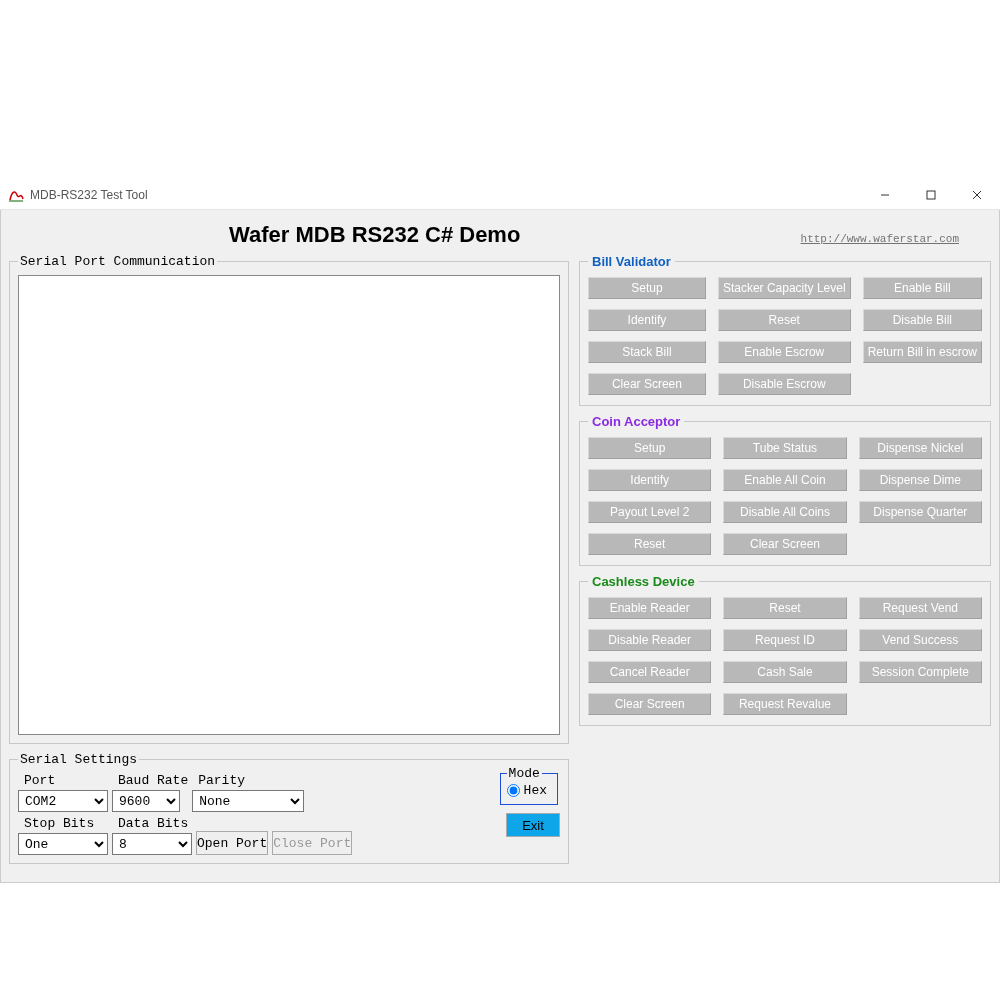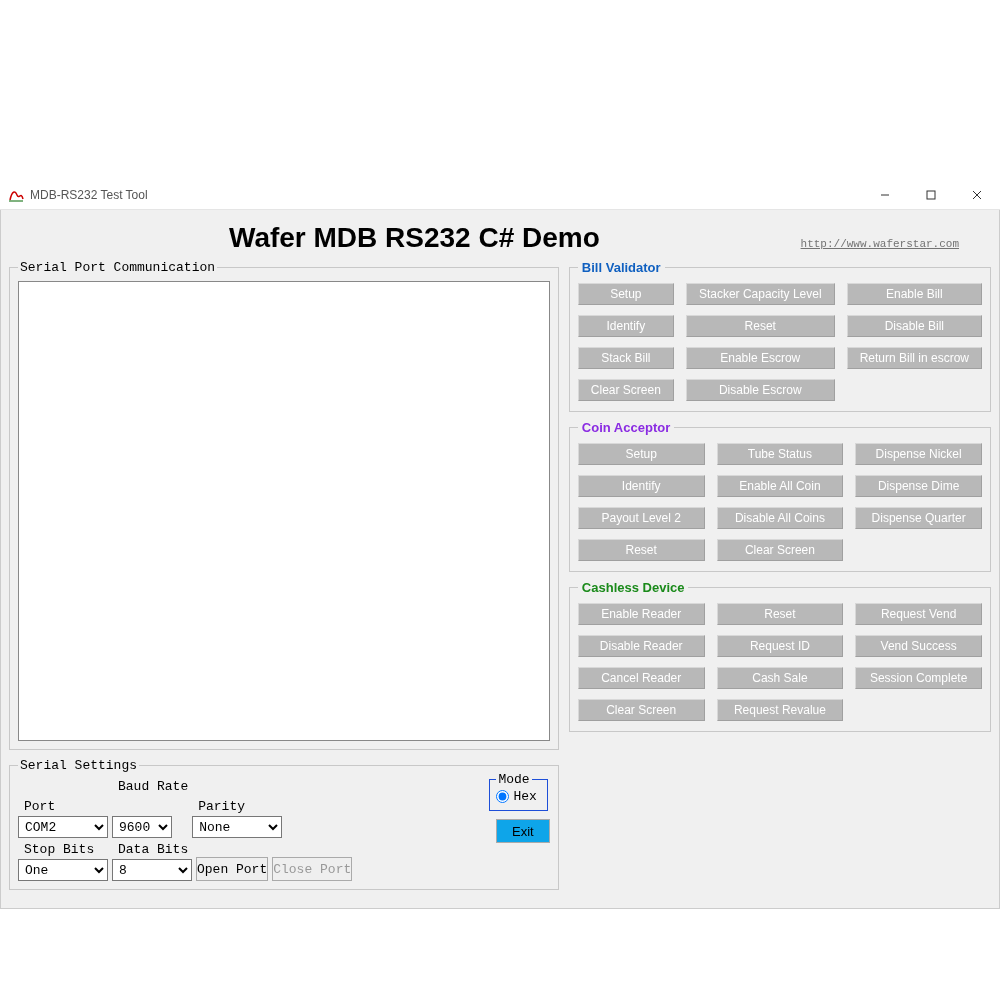--- a/index.html
+++ b/index.html
@@ -48,21 +48,21 @@
     border-top: none;
     padding: 6px 8px 10px 8px;
   }
 
   .headerrow {
     display: flex;
     align-items: baseline;
     margin: 6px 0 6px 0;
   }
   .apptitle {
-    font-size: 28px;
+    font-size: 22px;
     font-weight: 700;
     margin-left: 220px;
     font-family: Arial, sans-serif;
     color: #000;
   }
   .link {
     margin-left: auto;
     margin-right: 32px;
     color: #737373;
     text-decoration: underline;
@@ -106,22 +106,22 @@
   }
   select.combo {
     font-family: "Courier New", monospace;
     font-size: 13px;
     background:#fff;
     border:1px solid #777;
     height: 22px;
     padding: 0 2px;
   }
   .w-port { width: 90px; }
-  .w-baud { width: 60px; margin-top: 20px; }
-  .w-parity { width: 90px; }
+  .w-baud { width: 68px; }
+  .w-parity { width: 112px; }
   .w-stop { width: 90px; }
   .w-data { width: 80px; }
 
   button.stdbtn {
     font-family: "Courier New", monospace;
     font-size: 13px;
     height: 24px;
     padding: 0 0;
     background: #efefef;
     border: 1px solid #aaa;
@@ -179,21 +179,21 @@
     height: 22px;
     background: #b8b8b8;
     border: 1px solid #a0a0a0;
     border-top-color:#d8d8d8;
     border-left-color:#d8d8d8;
     color: #fff;
     font-size: 12px;
     font-family: "Segoe UI", Tahoma, sans-serif;
     cursor: pointer;
     display:flex; align-items:center; justify-content:center;
-    padding: 0 12px;
+    padding: 0 4px;
     white-space: nowrap;
   }
   .empty { visibility:hidden; }
 
   .app-icon svg { width:16px; height:16px; }
 </style>
 </head>
 <body>
 
 <div class="canvas">

